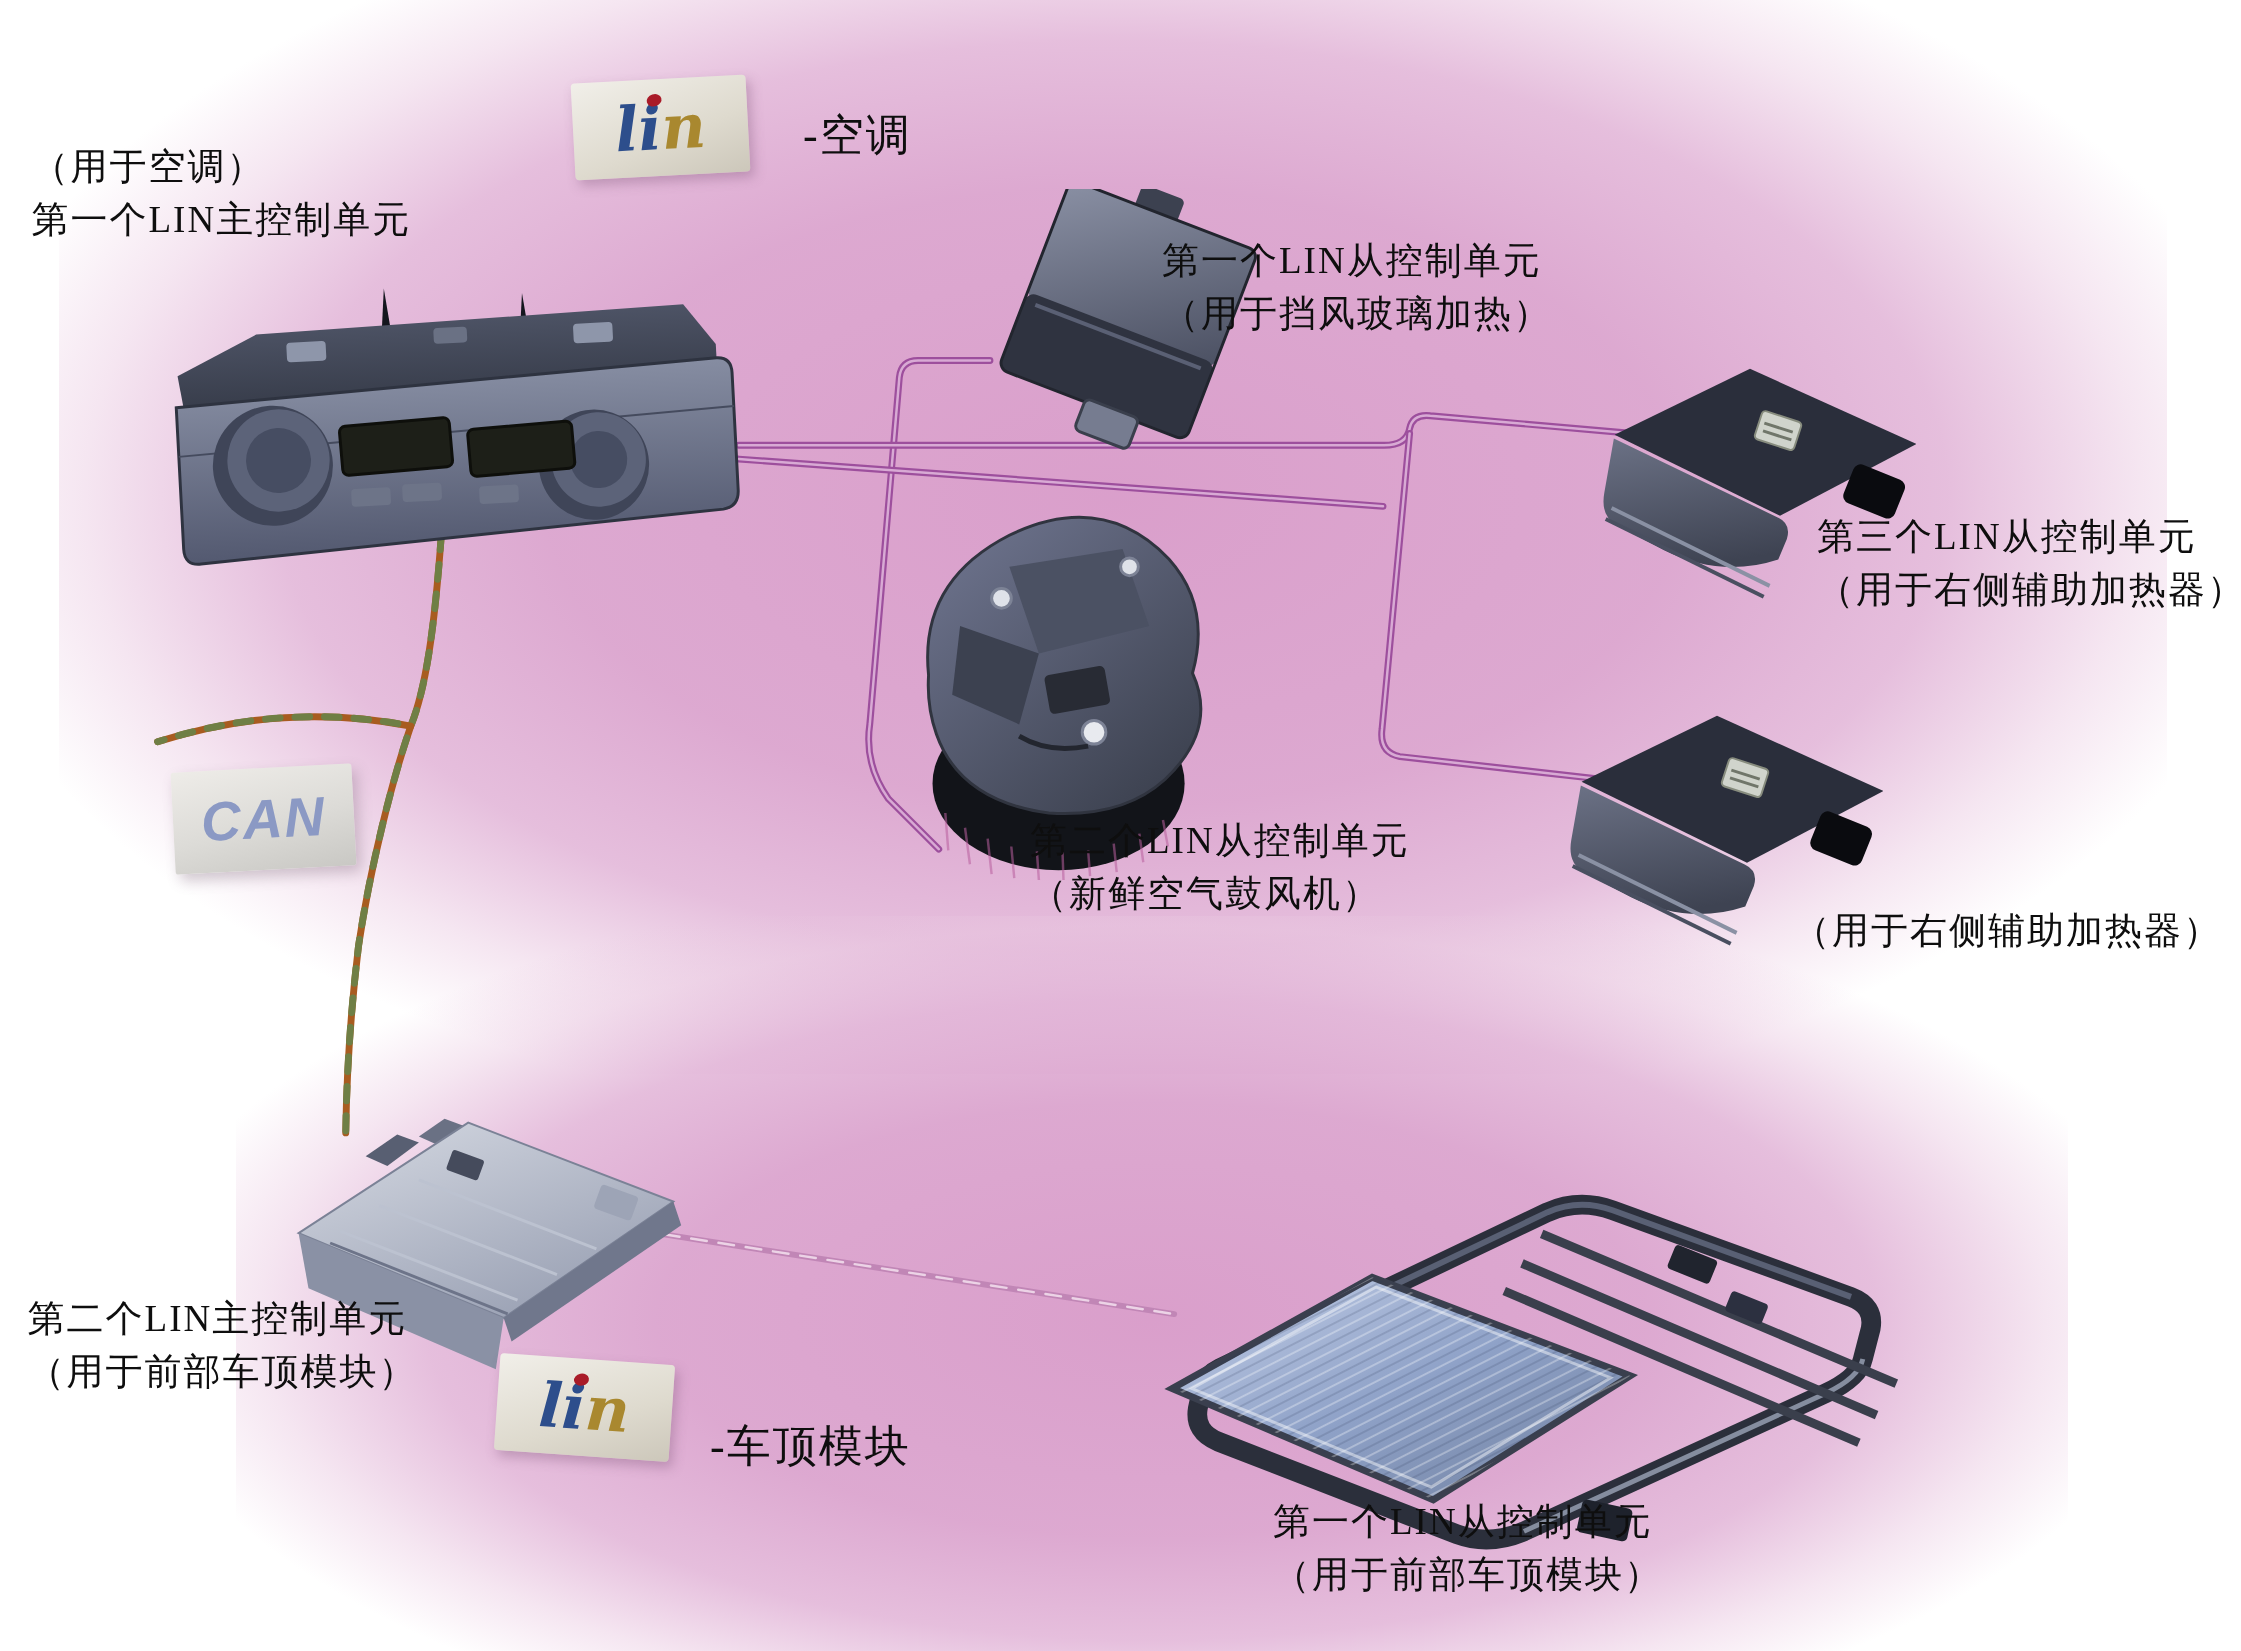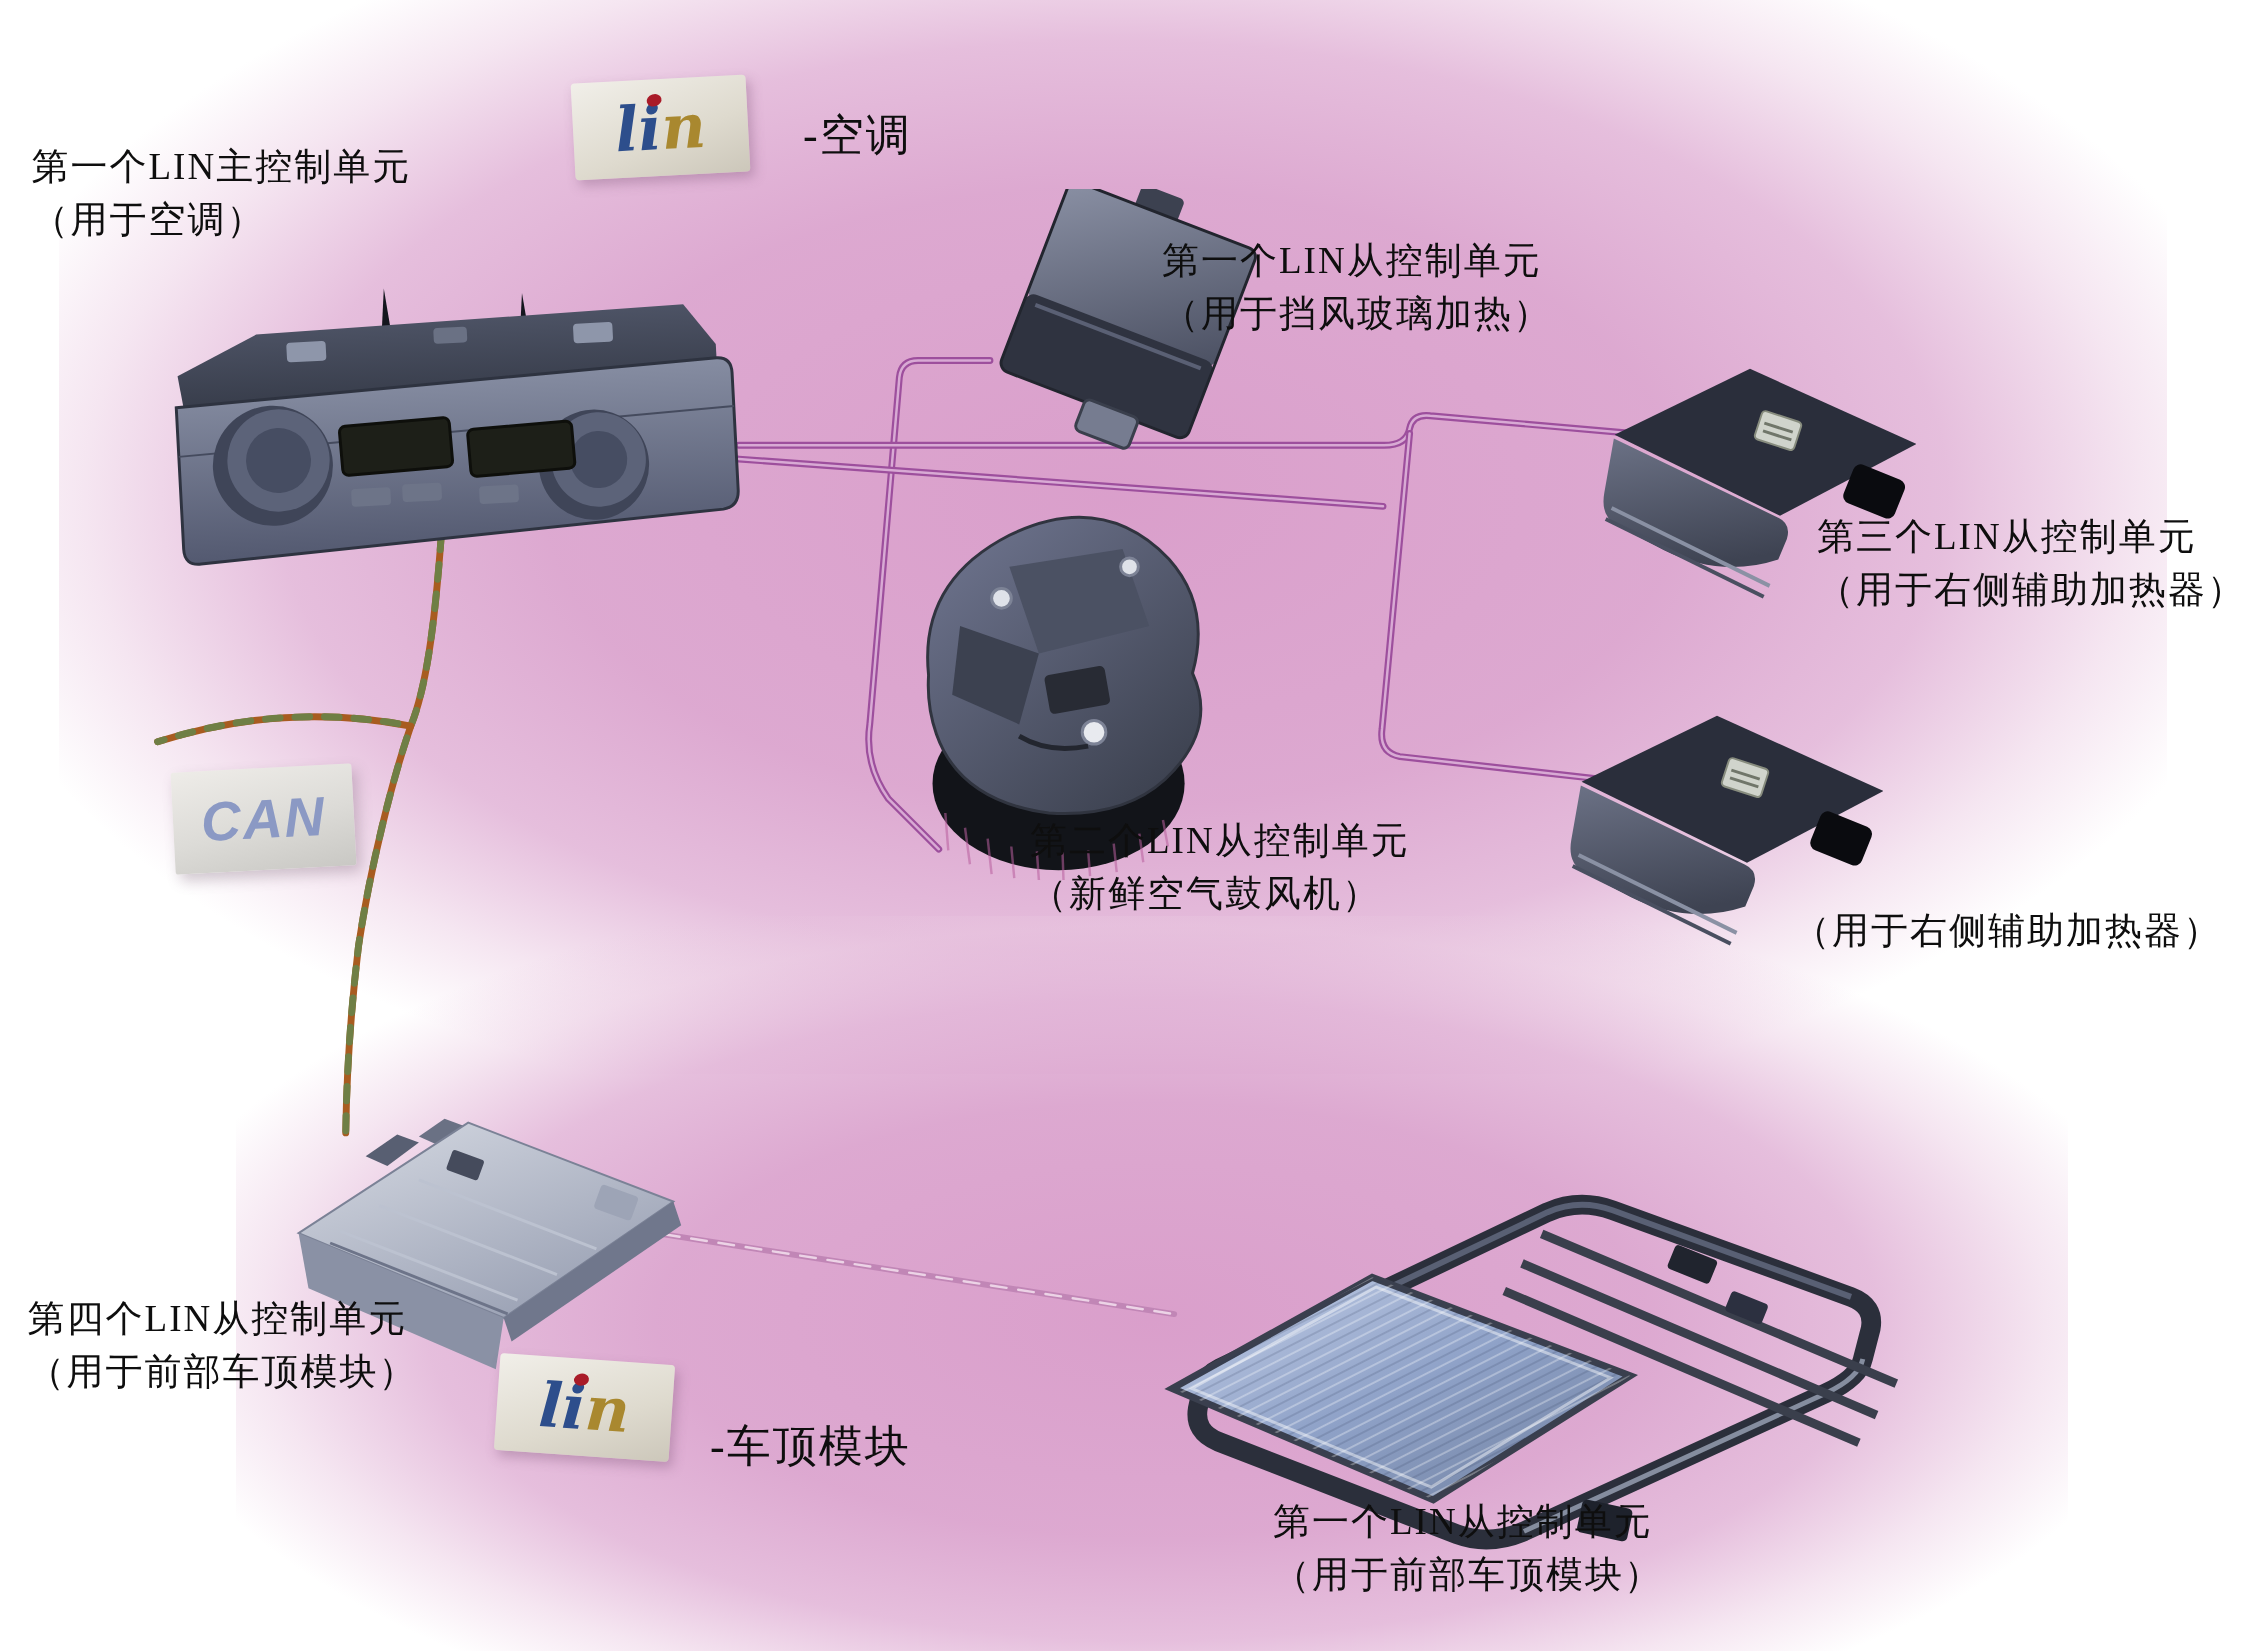--- a/index.html
+++ b/index.html
@@ -255,22 +255,22 @@
     <span class="lin-li">li</span>
       <span class="lin-n">n</span>
     <span class="lin-dot"></span>
   </div>
 
   <div class="bus-tag" style="left:803px;top:106px">-空调</div>
 
   <div class="bus-tag" style="left:710px;top:1417px">-车顶模块</div>
 
   <div class="lbl" style="left:31.5px;top:140px">
+    <div>（用于空调）</div>
     <div>第一个LIN主控制单元</div>
-    <div>（用于空调）</div>
   </div>
 
   <div class="lbl" style="left:1162px;top:234px">
     <div>第一个LIN从控制单元</div>
     <div>（用于挡风玻璃加热）</div>
   </div>
 
   <div class="lbl" style="left:1817px;top:510px">
     <div>第三个LIN从控制单元</div>
     <div>（用于右侧辅助加热器）</div>
@@ -279,21 +279,21 @@
   <div class="lbl" style="left:1030px;top:814px">
     <div>第二个LIN从控制单元</div>
     <div>（新鲜空气鼓风机）</div>
   </div>
 
   <div class="lbl" style="left:1793px;top:904px">
     <div>（用于右侧辅助加热器）</div>
   </div>
 
   <div class="lbl" style="left:27.6px;top:1292px">
-    <div>第四个LIN从控制单元</div>
+    <div>第二个LIN主控制单元</div>
     <div>（用于前部车顶模块）</div>
   </div>
 
   <div class="lbl" style="left:1273px;top:1495px">
     <div>第一个LIN从控制单元</div>
     <div>（用于前部车顶模块）</div>
   </div>
 
 </div>
 

